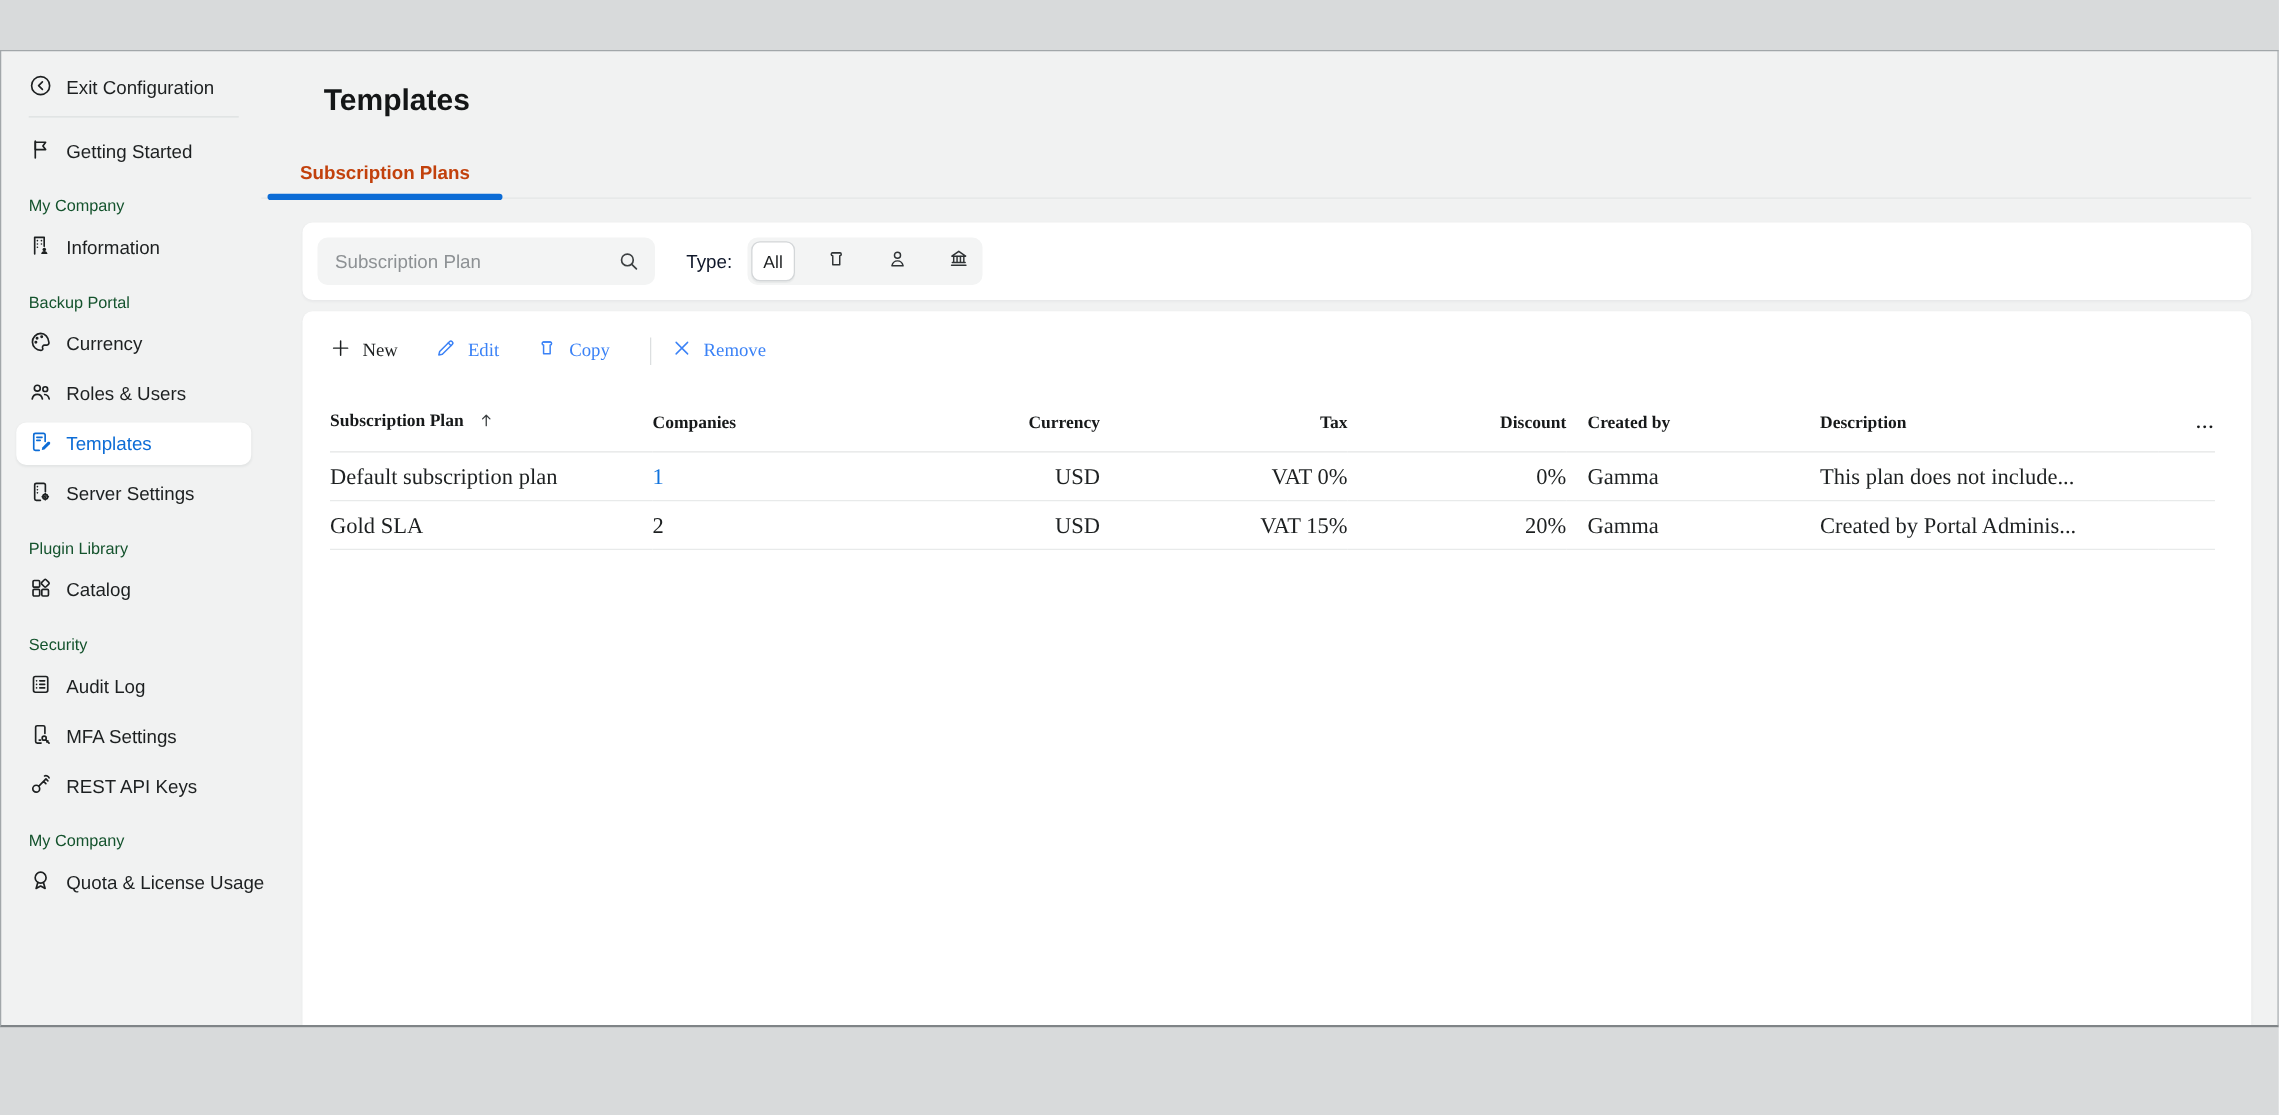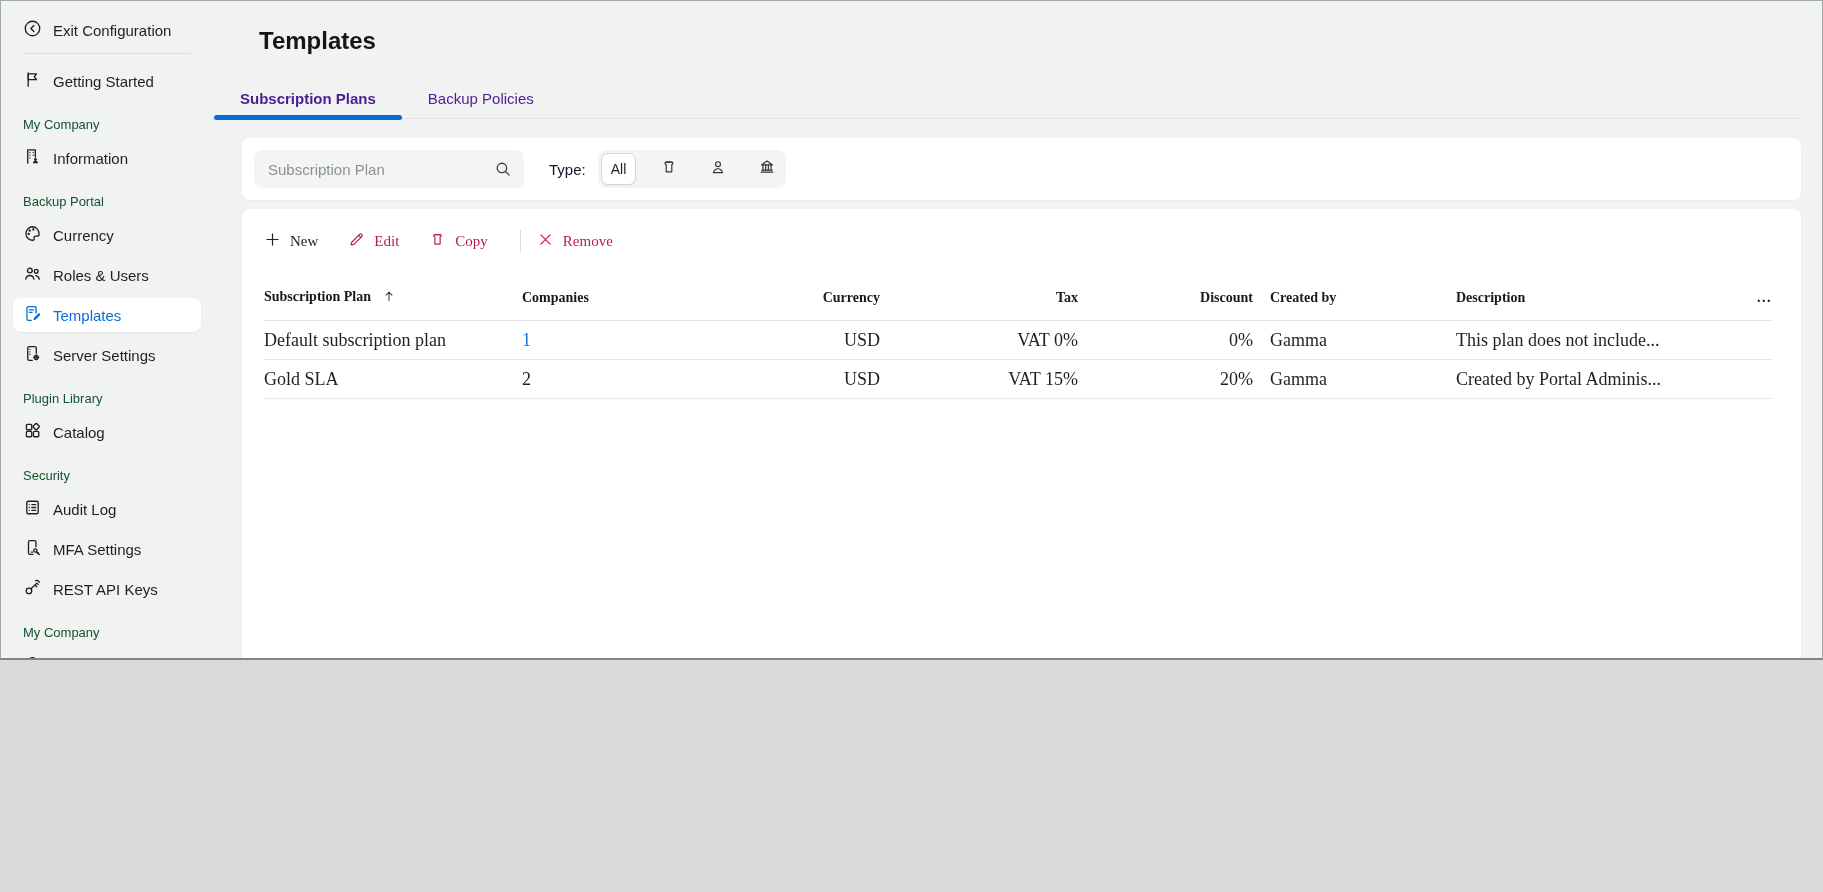--- a/index.html
+++ b/index.html
@@ -1,38 +1,38 @@
 <!DOCTYPE html>
 <html><head>
 <meta charset="utf-8">
 <style>
   * { box-sizing: border-box; margin: 0; padding: 0; }
   html,body { background:#d8dadb; }
   body { font-family: "Liberation Sans", sans-serif; color:#1d2021; }
   .window {
-    width:1823px; height:660px; background:#f1f2f2;
+    width:1823px; height:782px; background:#f1f2f2;
     border:1px solid #a2a7aa; border-bottom:2px solid #7f8487;
-    display:flex; overflow:hidden; position:relative;
+    display:flex; overflow:hidden; position:relative;margin-top:40px;
   }
   
   .sidebar { width:208px; flex:none; padding:12px 8px 0 12px; }
   .side-item {
     display:flex; align-items:center; gap:11px; height:34px;
     padding:0 10px; border-radius:8px; font-size:15px; color:#1d2021;
     margin-bottom:6px; cursor:pointer; white-space:nowrap;
   }
   .side-item svg { width:19px; height:19px; flex:none; }
   .side-item.selected { background:#fff; color:#0c6cd6; box-shadow:0 1px 2px rgba(20,30,40,.06); }
   .side-divider { height:1px; background:#dcdfe0; margin:2px 10px 10px 10px; }
   .side-section { font-size:13px; color:#14532d; margin:19px 10px 9px 10px; }
   
   .main { flex:1; min-width:0; padding-right:21px; }
   .page-title { font-size:24px; font-weight:700; color:#141617; margin:26px 0 0 50px; line-height:28px; }
   .tabs { display:flex; align-items:stretch; height:48px; margin-top:16px; padding-left:5px; border-bottom:1px solid #e4e6e6; }
-  .tab { position:relative; display:flex; align-items:center; padding:8px 26px 0; font-size:15px; color:#4c1d95; cursor:pointer; }
+  .tab { position:relative; display:flex; align-items:center; padding:8px 26px 0; font-size:15px; color:#c2410c; cursor:pointer; }
   .tab.active { font-weight:700; }
   .tab-underline { position:absolute; left:0; right:0; bottom:-2px; height:5px; border-radius:4px; background:#0c6cd6; }
   .card { background:#fff; border-radius:8px; margin-left:33px; box-shadow:0 1px 2px rgba(20,30,40,.04); }
   
   .filter-card { margin-top:19px; height:62px; display:flex; align-items:center; padding:0 12px; }
   .search-box { position:relative; width:270px; flex:none; }
   .search-input {
     width:100%; height:38px; background:#f3f4f4; border:none; border-radius:8px;
     padding:0 42px 0 14px; font-size:15px; font-family:inherit; color:#1d2021; outline:none;
   }
@@ -44,21 +44,21 @@
     height:32px; padding:0 9px; background:#fff; border:1px solid #d3d6d8; border-radius:7px;
     font-size:14px; display:flex; align-items:center; cursor:pointer; box-shadow:0 1px 1px rgba(20,30,40,.05);
   }
   .seg-btn { width:33px; height:32px; display:flex; align-items:center; justify-content:center; color:#2f3335; border-radius:7px; cursor:pointer; }
   .seg-btn svg { width:18px; height:18px; }
   
   .table-card { margin-top:9px; height:664px; padding:0 29px 0 22px;font-family:Liberation Serif, serif; }
   .toolbar { height:64px; display:flex; align-items:center; }
   .tb-btn { display:flex; align-items:center; gap:9px; font-size:15px; color:#1d2021; margin-right:30px; cursor:pointer; }
   .tb-btn svg { width:17px; height:17px; flex:none; }
-  .tb-btn.disabled { color:#be185d; cursor:default;justify-content:center; }
+  .tb-btn.disabled { color:#3b82f6; cursor:default;justify-content:center; }
   .tb-divider { width:1px; height:22px; background:#dcdfe0; margin:0 16px 0 2px; }
   table { width:100%; border-collapse:collapse; table-layout:fixed; }
   th { font-size:14px; font-weight:700; color:#17191a; text-align:left; padding:16px 0 13px; border-bottom:1px solid #e3e5e5; white-space:nowrap; }
   td { font-size:18px; color:#1d2021; height:39px; border-bottom:1px solid #e8eaea; white-space:nowrap; overflow:hidden; }
   .al-r { text-align:right; }
   .pad-l { padding-left:17px; }
   .sort-arrow { display:inline-block; vertical-align:-2px; margin-left:11px; color:#3c4042; }
   .sort-arrow svg { width:14px; height:14px; }
   .link { color:#0f72dd; cursor:pointer; }
   .col-menu { text-align:right; font-weight:700; letter-spacing:1.5px; cursor:pointer; color:#17191a; }
@@ -197,23 +197,20 @@
   </aside>
 
   <main class="main">
 
     <h1 class="page-title">Templates</h1>
 
     <div class="tabs">
       <div class="tab active">
         <span>Subscription Plans</span>
         <span class="tab-underline"></span>
-      </div>
-      <div class="tab">
-        <span>Backup Policies</span>
       </div>
     </div>
 
     <div class="card filter-card">
       <div class="search-box">
         <input class="search-input" type="text" placeholder="Subscription Plan" style="">
         <span class="search-icon"><svg viewBox="0 0 20 20" width="18" height="18" fill="none" stroke="currentColor" stroke-width="1.5" stroke-linecap="round">
               <circle cx="8.8" cy="8.8" r="5.2"></circle>
               <path d="M12.7 12.7l4.1 4.1"></path>
             </svg></span>

